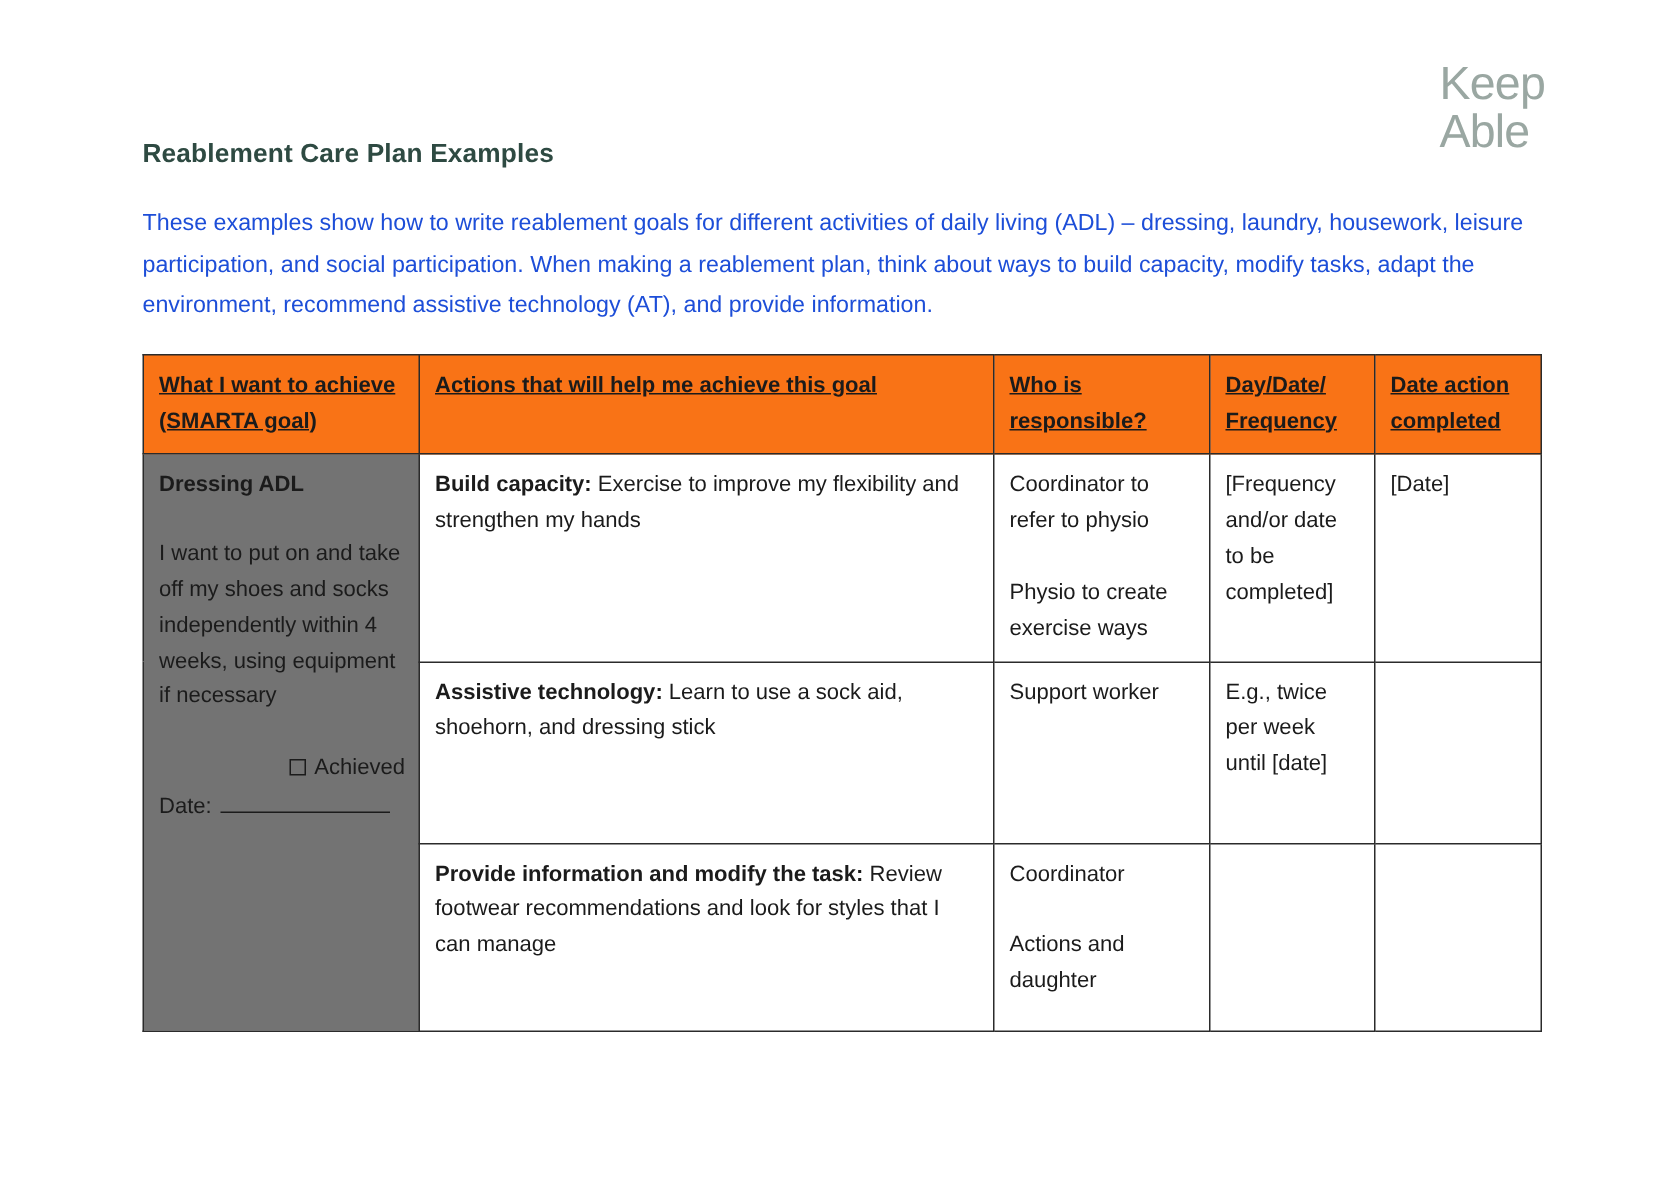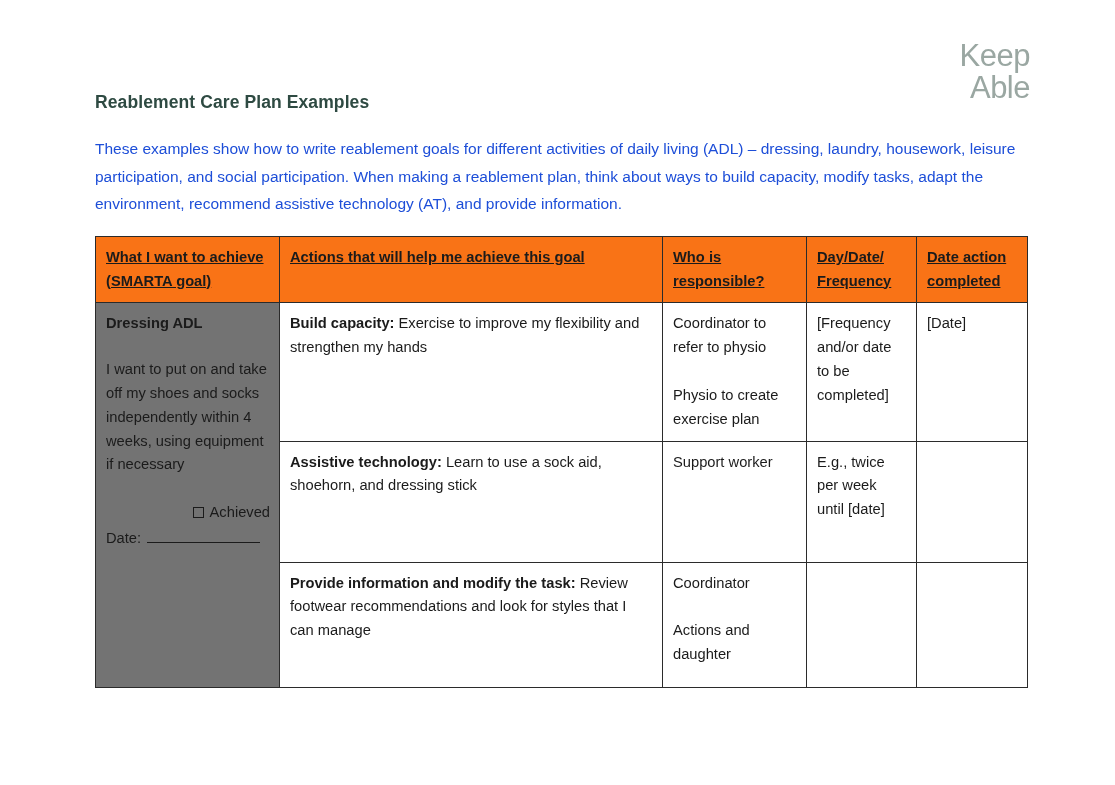--- a/index.html
+++ b/index.html
@@ -16,21 +16,20 @@
     color: #1b1b1b;
     position: relative;
     overflow: hidden;
   }
 
   
   .logo {
     position: absolute;
     top: 40px;
     right: 85px;
-    text-align: right;
     line-height: 1.0;
     color: #9aa7a2;
     font-weight: 400;
     letter-spacing: -0.5px;
     user-select: none;
   }
   .logo .logo-line1 {
     display: block;
     font-size: 31px;
   }
@@ -188,21 +187,21 @@
           <span class="date-line">
             <span>Date:</span><span class="date-rule"></span>
           </span>
         </td>
         <td>
           <span class="action-label">Build capacity:</span><span> Exercise to improve my flexibility and strengthen my hands</span>
         </td>
         <td>
           <span class="who-line">Coordinator to refer to physio</span>
           <span class="who-gap"></span>
-          <span class="who-line">Physio to create exercise plan</span>
+          <span class="who-line">Physio to create exercise ways</span>
         </td>
         <td>[Frequency and/or date to be completed]</td>
         <td>[Date]</td>
       </tr>
 
       <tr class="row-at">
         <td>
           <span class="action-label">Assistive technology:</span><span> Learn to use a sock aid, shoehorn, and dressing stick</span>
         </td>
         <td>

